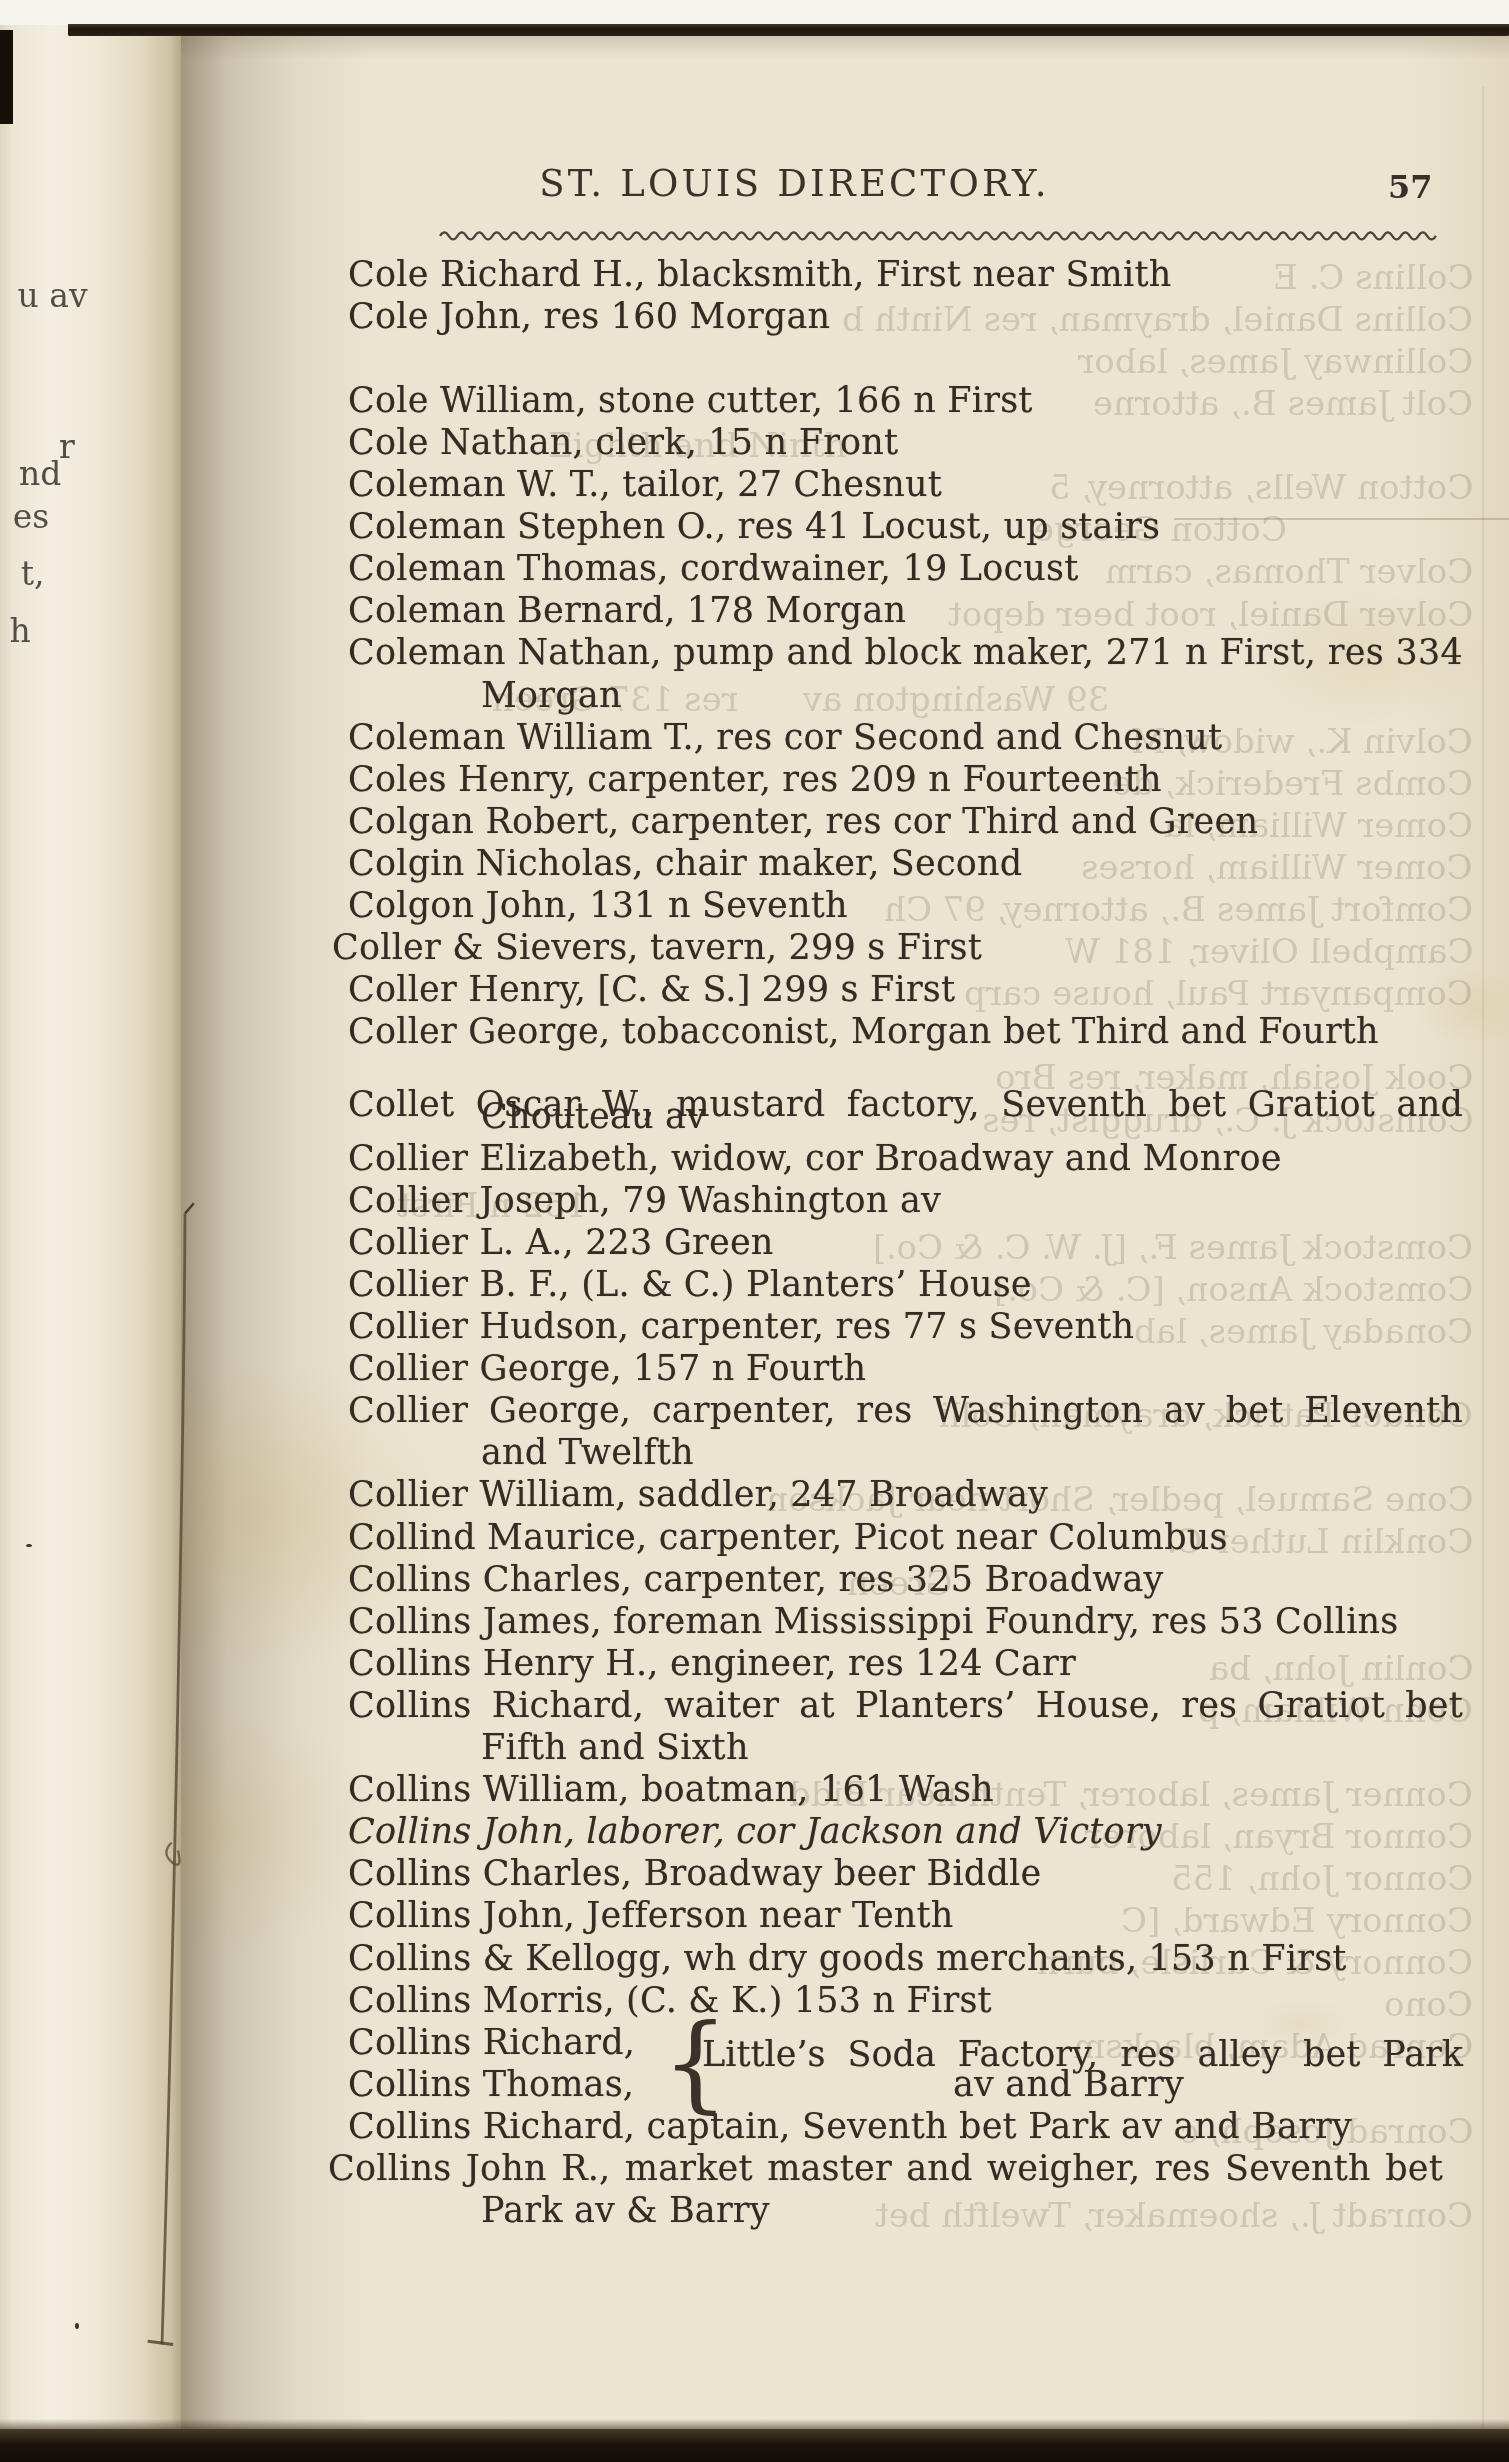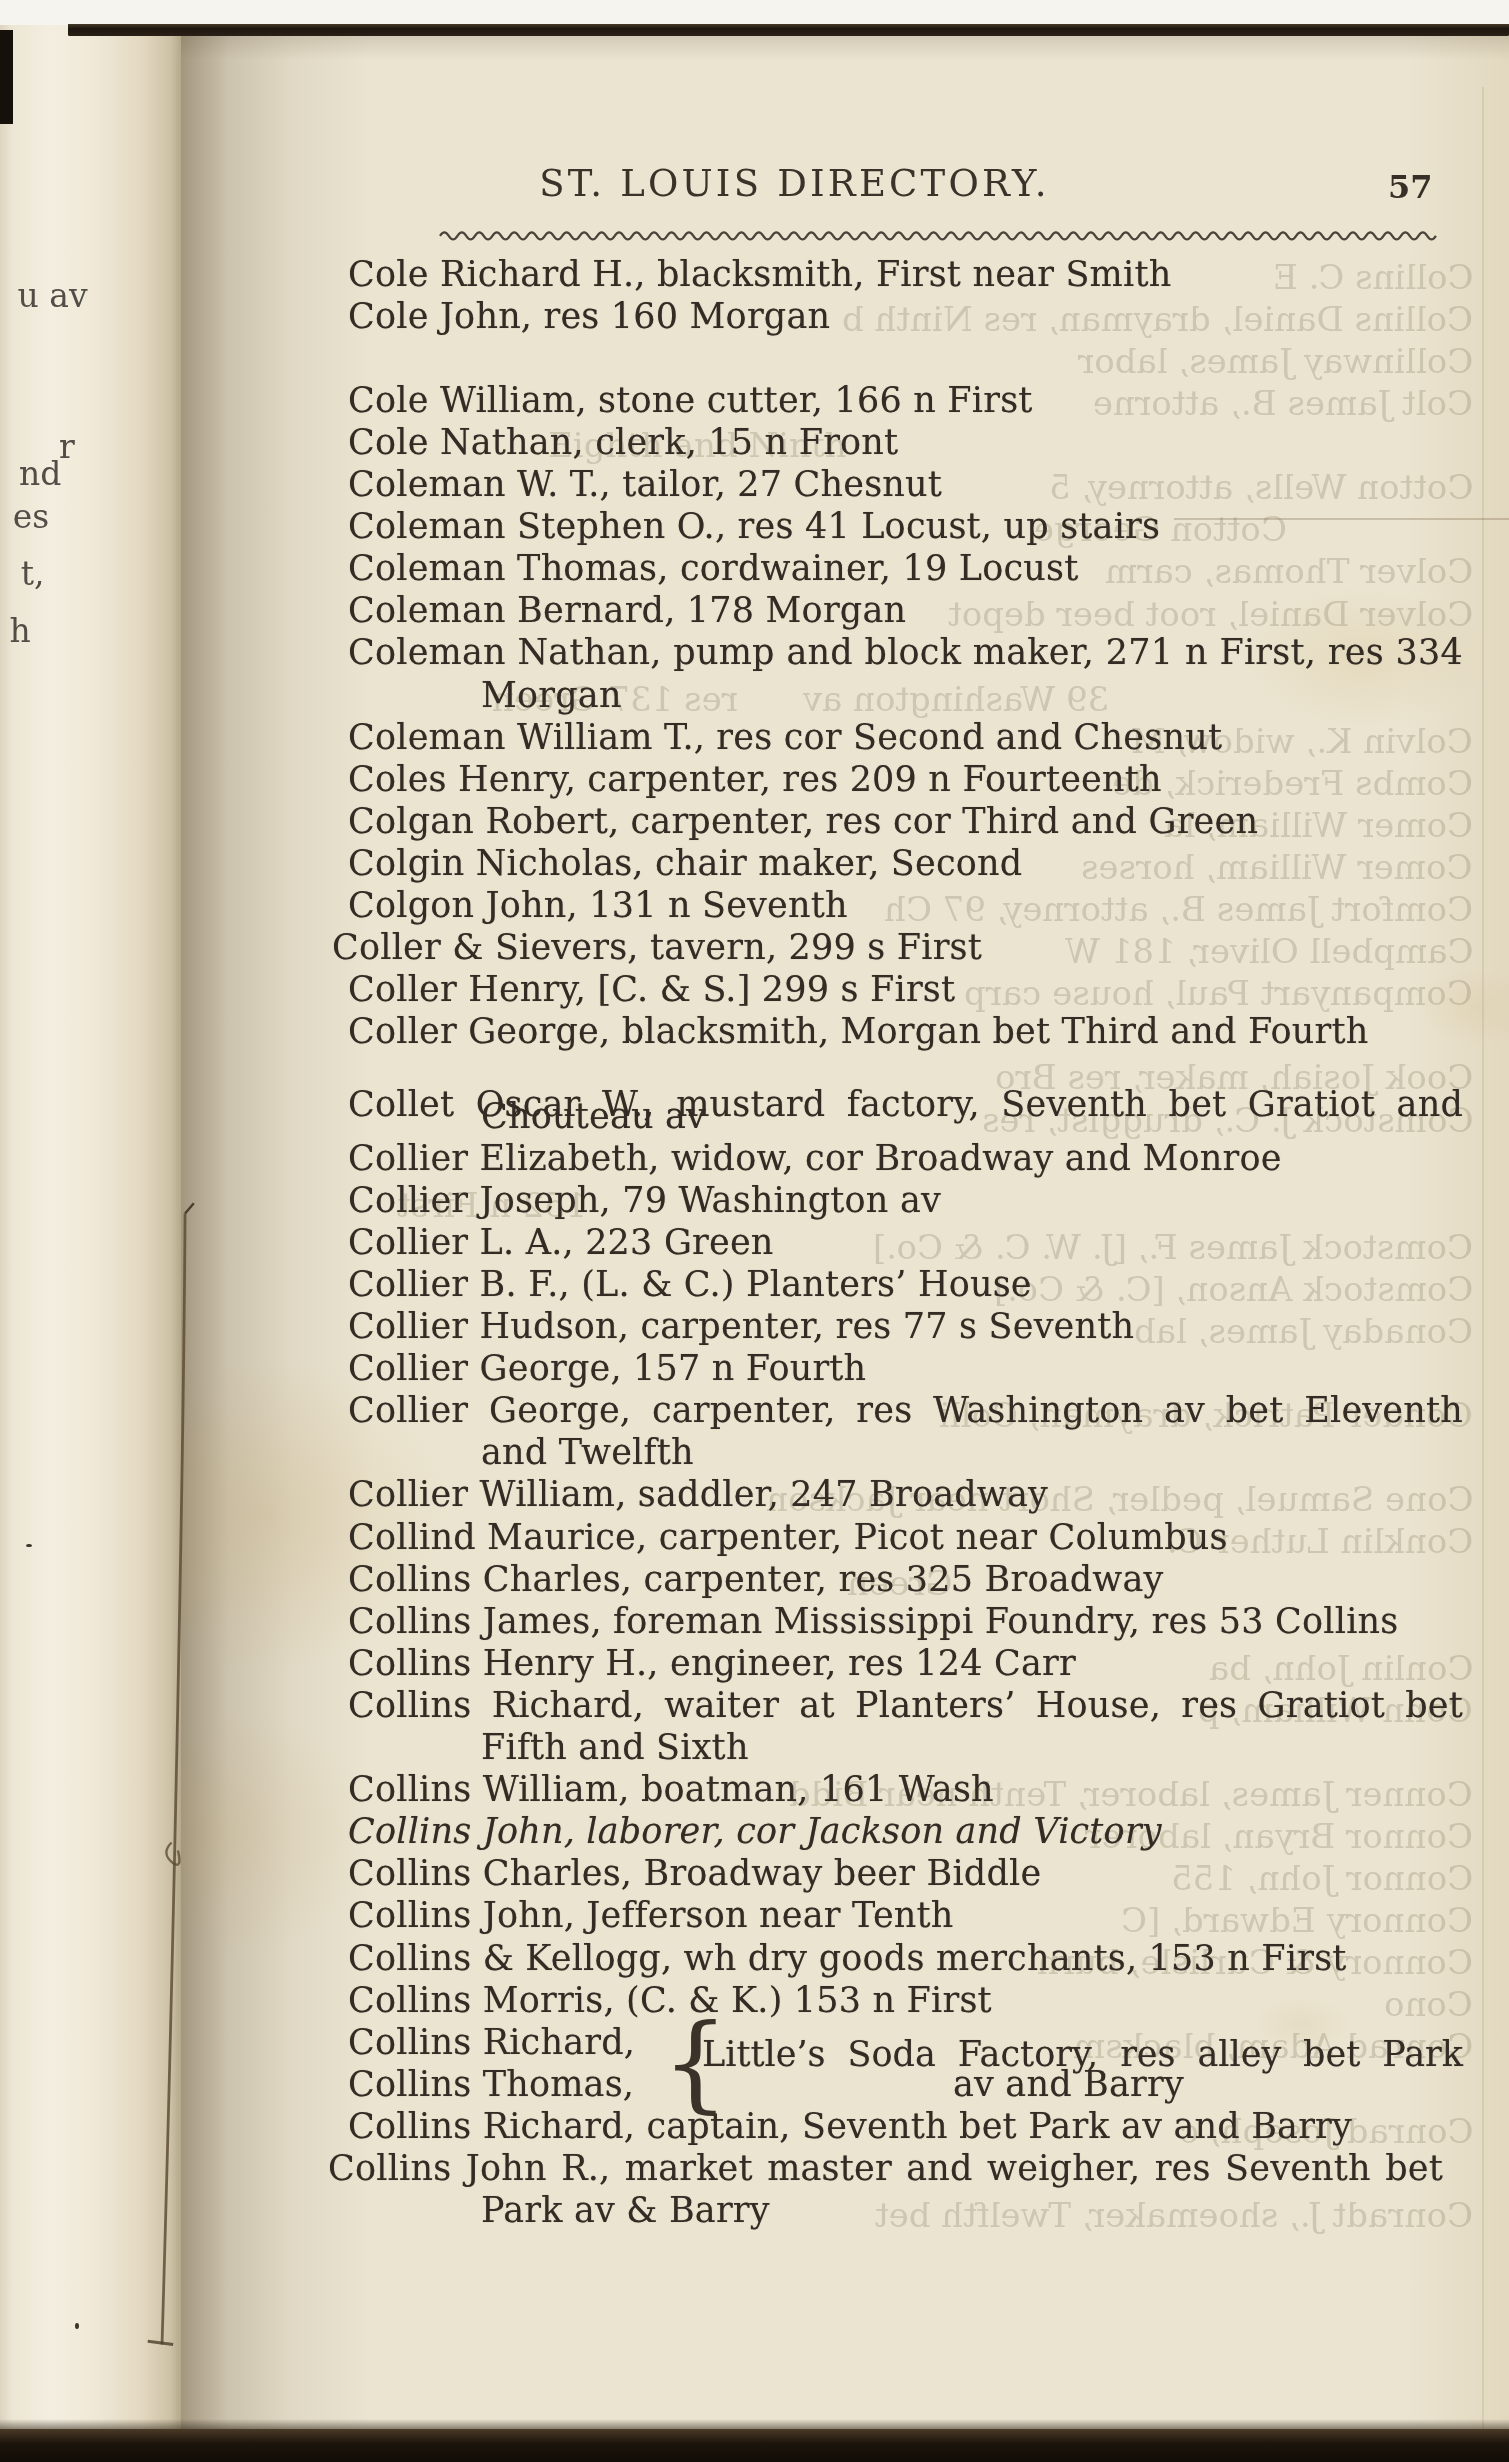--- a/index.html
+++ b/index.html
@@ -146,21 +146,21 @@
       <div class="entry" style="top: 589px; left: 348px;">Coleman Bernard, 178 Morgan</div>
       <div class="entry justify" style="top: 631px; left: 348px;">Coleman Nathan, pump and block maker, 271 n First, res 334</div>
       <div class="entry" style="top: 674px; left: 481px;">Morgan</div>
       <div class="entry" style="top: 716px; left: 348px;">Coleman William T., res cor Second and Chesnut</div>
       <div class="entry" style="top: 758px; left: 348px;">Coles Henry, carpenter, res 209 n Fourteenth</div>
       <div class="entry" style="top: 800px; left: 348px;">Colgan Robert, carpenter, res cor Third and Green</div>
       <div class="entry" style="top: 842px; left: 348px;">Colgin Nicholas, chair maker, Second</div>
       <div class="entry" style="top: 884px; left: 348px;">Colgon John, 131 n Seventh</div>
       <div class="entry" style="top: 926px; left: 332px;">Coller &amp; Sievers, tavern, 299 s First</div>
       <div class="entry" style="top: 968px; left: 348px;">Coller Henry, [C. &amp; S.] 299 s First</div>
-      <div class="entry" style="top: 1010px; left: 348px;">Coller George, blacksmith, Morgan bet Third and Fourth</div>
+      <div class="entry" style="top: 1010px; left: 348px;">Coller George, tobacconist, Morgan bet Third and Fourth</div>
       <div class="entry justify" style="top: 1052px; left: 348px; margin-top: 31px;">Collet Oscar W., mustard factory, Seventh bet Gratiot and</div>
       <div class="entry" style="top: 1095px; left: 481px;">Chouteau av</div>
       <div class="entry" style="top: 1137px; left: 348px;">Collier Elizabeth, widow, cor Broadway and Monroe</div>
       <div class="entry" style="top: 1179px; left: 348px;">Collier Joseph, 79 Washington av</div>
       <div class="entry" style="top: 1221px; left: 348px;">Collier L. A., 223 Green</div>
       <div class="entry" style="top: 1263px; left: 348px;">Collier B. F., (L. &amp; C.) Planters’ House</div>
       <div class="entry" style="top: 1305px; left: 348px;">Collier Hudson, carpenter, res 77 s Seventh</div>
       <div class="entry" style="top: 1347px; left: 348px;">Collier George, 157 n Fourth</div>
       <div class="entry justify" style="top: 1389px; left: 348px;">Collier George, carpenter, res Washington av bet Eleventh</div>
       <div class="entry" style="top: 1431px; left: 481px;">and Twelfth</div>

